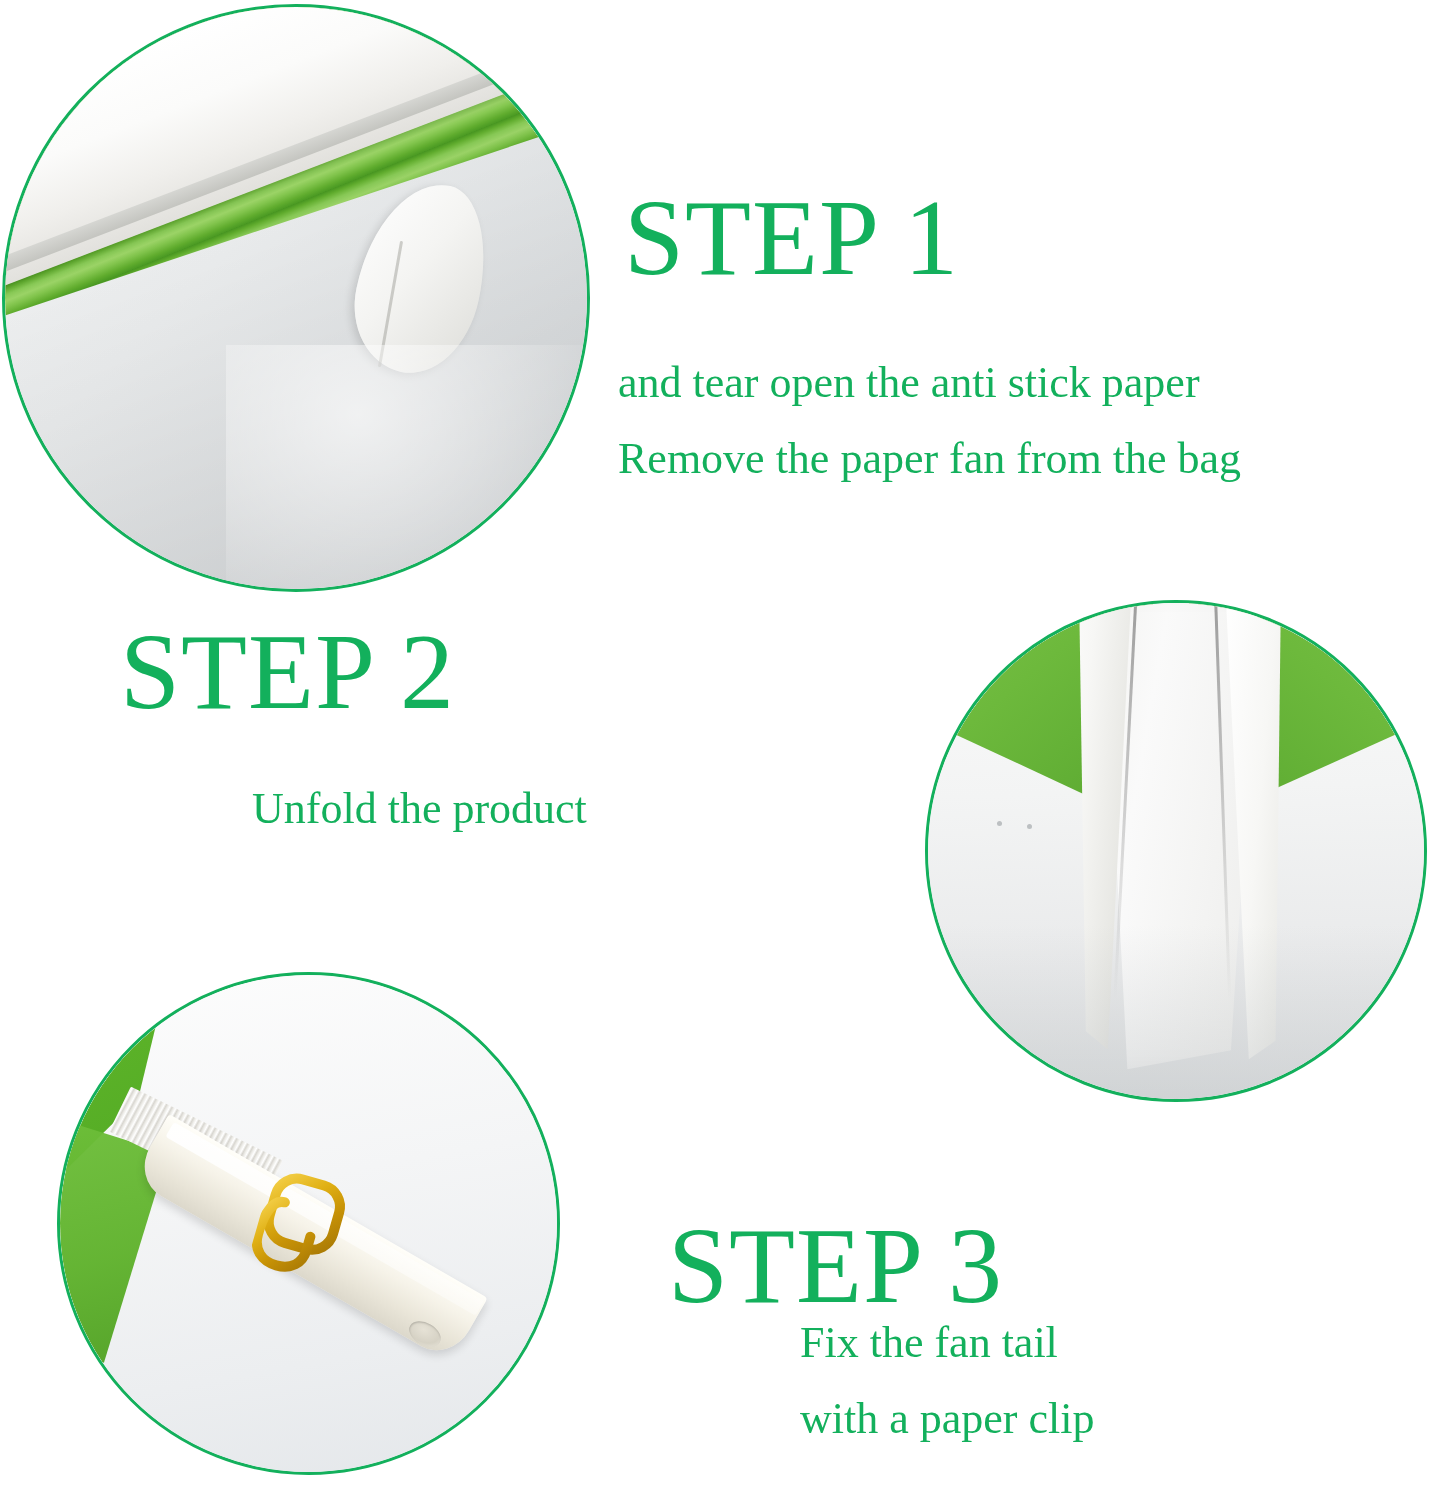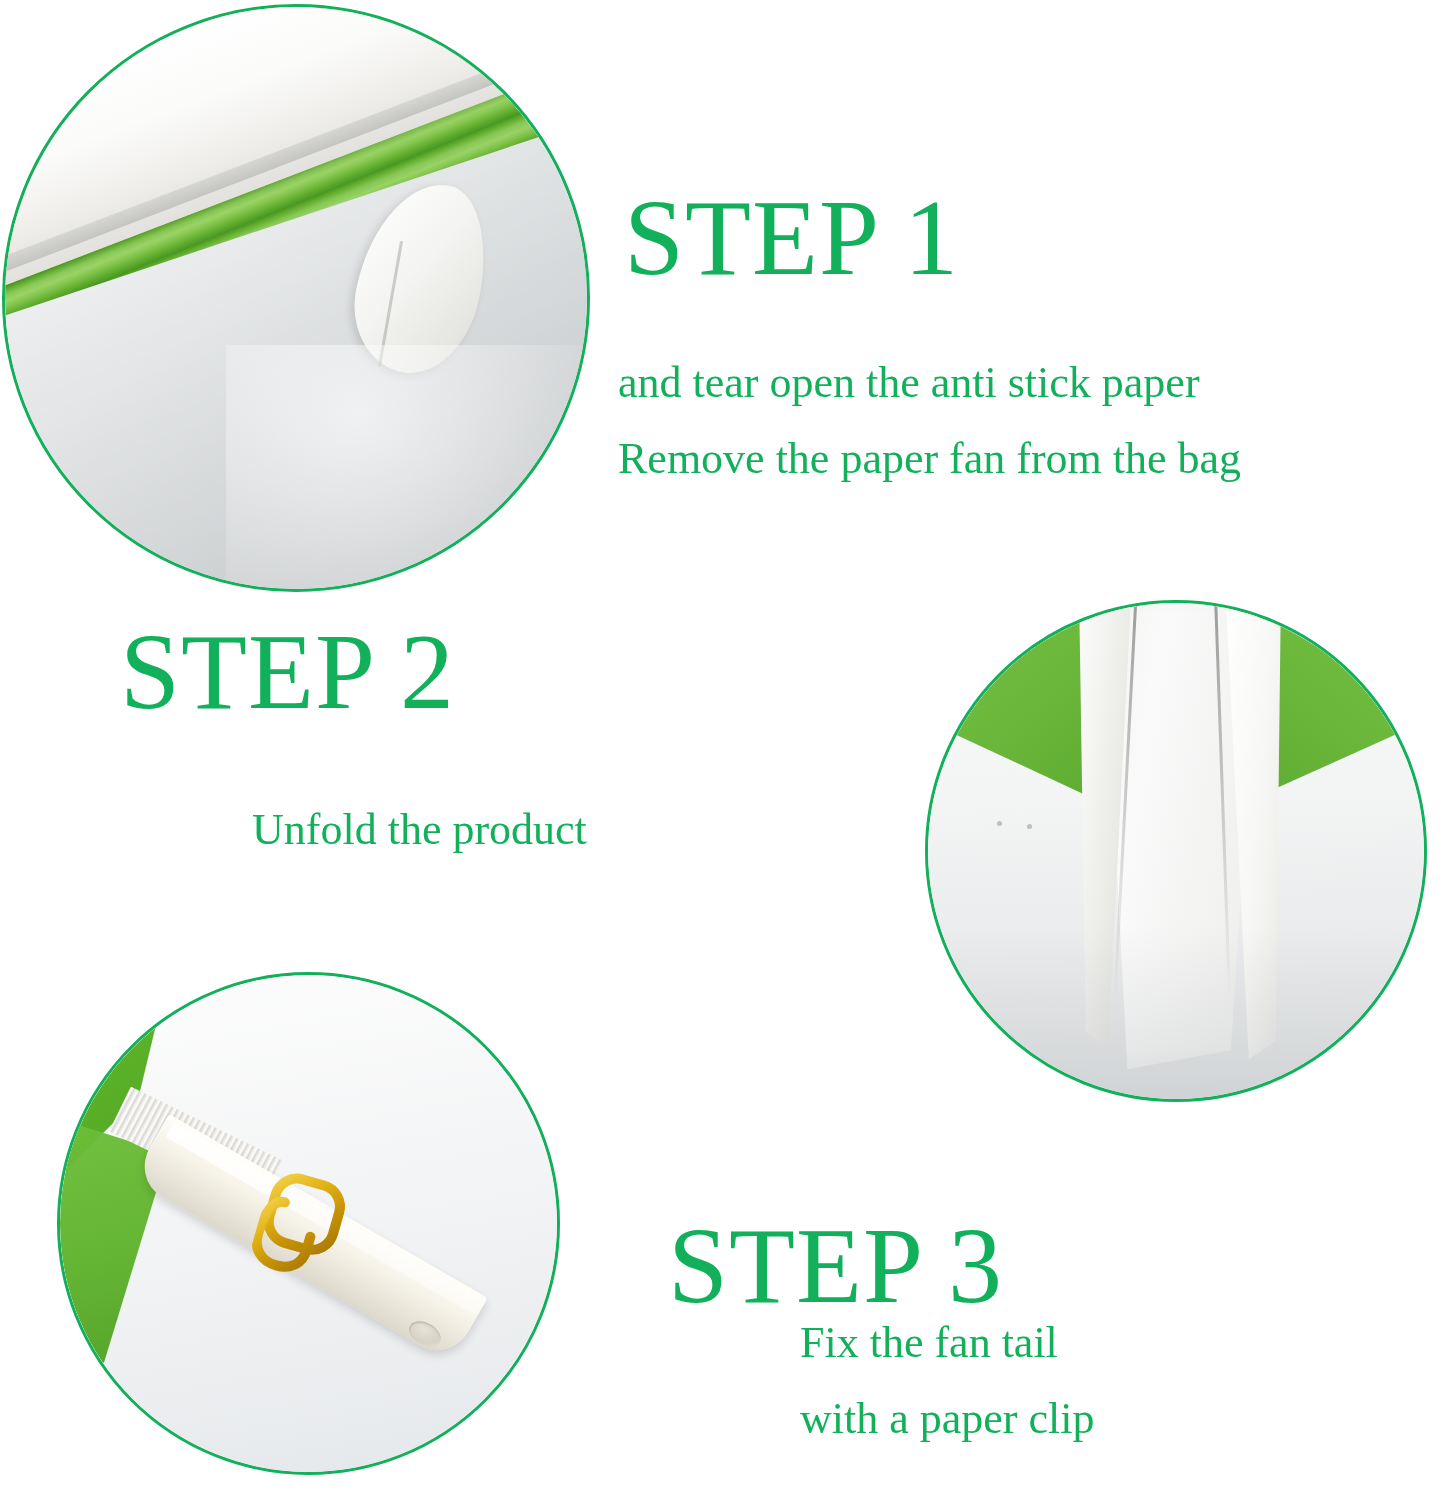--- a/index.html
+++ b/index.html
@@ -248,21 +248,21 @@
     font-size: 44px;
     line-height: 1.72;
     white-space: nowrap;
   }
   .step-body div { white-space: nowrap; }
 
   #t1 { left: 624px; top: 184px; font-size: 108px; }
   #b1 { left: 618px; top: 345px; text-align: left; }
 
   #t2 { left: 120px; top: 618px; font-size: 108px; text-align: center; }
-  #b2 { left: 252px; top: 792px; text-align: center; }
+  #b2 { left: 252px; top: 771px; text-align: center; }
   #b2 div:nth-child(2) { margin-left: -8px; }
 
   #t3 { left: 668px; top: 1212px; font-size: 108px; }
   #b3 { left: 800px; top: 1305px; text-align: left; }
 </style>
 </head>
 <body>
 
 <div id="page">
 

